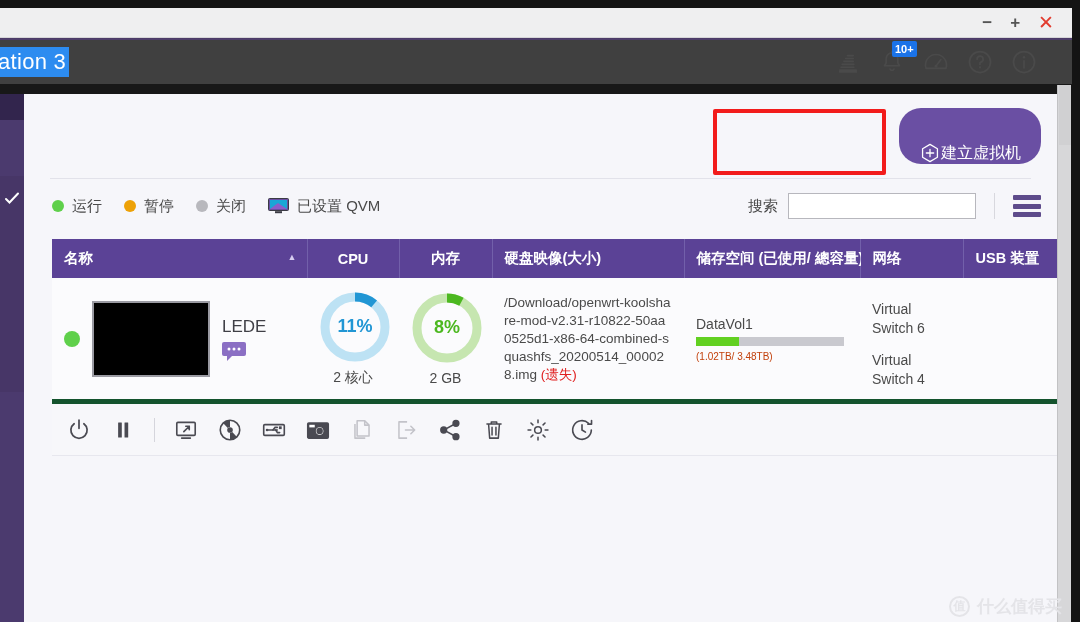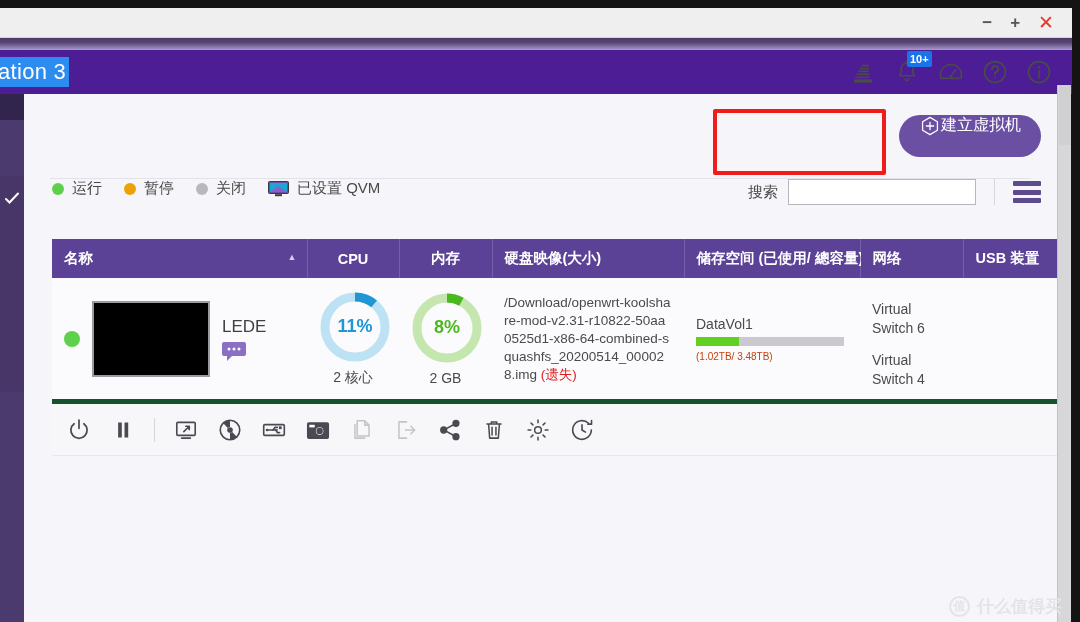--- a/index.html
+++ b/index.html
@@ -21,28 +21,28 @@
   .win-btn { font-size: 17px; line-height: 1; color: #555; cursor: pointer; font-weight: 700; }
   .win-btn.close { color: #e23b2e; font-size: 19px; }
 
   .accentbar {
     position: absolute; left: 0; top: 38px; width: 1072px; height: 12px;
     background: linear-gradient(to bottom, #4b3a66 0%, #594878 40%, #a99ad0 100%);
   }
 
   
   .appheader {
-    position: absolute; left: 0; top: 50px; width: 1072px; height: 44px;
-    background: #4c1d95; display: flex; align-items: center;
+    position: absolute; left: 0; top: 40px; width: 1072px; height: 44px;
+    background: #404040; display: flex; align-items: center;
   }
   .apptitle-sel {
     background: #2d8cf0; color: #fff; font-size: 22px; line-height: 30px;
     padding: 0 3px 0 0; margin-left: -2px; white-space: nowrap; letter-spacing: .3px;
   }
-  .header-icons { margin-left: auto; display: flex; align-items: center; gap: 16px; padding-right: 19px; }
+  .header-icons { margin-left: auto; display: flex; align-items: center; gap: 16px; padding-right: 34px; }
   .hicon { position: relative; width: 28px; height: 28px; color: #4a4a4a; cursor: pointer; }
   .hicon svg { display: block; width: 28px; height: 28px; }
   .badge {
     position: absolute; left: 14px; top: -7px; background: #1a73e8; color: #fff;
     font-size: 11px; font-weight: 700; line-height: 14px; padding: 1px 3px; border-radius: 2px;
   }
 
   
   .rail {
     position: absolute; left: 0; top: 94px; width: 24px; height: 528px;
@@ -64,34 +64,34 @@
   .page-title { font-size: 27px; font-weight: 700; color: #6a4fa3; letter-spacing: 1px; }
 
   .btn-row { margin-left: auto; display: flex; align-items: center; gap: 14px; }
   .btn-ghost {
     border: 1px solid #b9b3c7; background: #fff; color: #5b5470;
     border-radius: 22px; height: 42px; padding: 0 22px;
     font-size: 16px; display: flex; align-items: center; cursor: pointer;
   }
   .btn-primary {
     background: #6a4fa3; color: #fff; border: none; border-radius: 22px;
-    height: 42px; padding: 0 20px; font-size: 16px;
-    display: flex; align-items: flex-start; cursor: pointer; white-space: nowrap;
+    height: 56px; padding: 0 20px; font-size: 16px;
+    display: flex; align-items: flex-end; cursor: pointer; white-space: nowrap;
   }
   .btn-primary .caret { font-size: 10px; margin-left: 4px; }
   .hexplus { width: 22px; height: 22px; flex: 0 0 22px; }
 
   .highlight-box {
     position: absolute; left: 713px; top: 109px; width: 173px; height: 66px;
     border: 4px solid #f21b1b; border-radius: 2px; pointer-events: none; z-index: 6;
   }
 
   
   .divider { height: 1px; background: #e2e2ea; margin: 0 26px; }
-  .subrow { height: 54px; display: flex; align-items: flex-start; padding: 0 16px 0 28px; }
+  .subrow { height: 54px; display: flex; align-items: center; padding: 0 16px 0 28px; }
   .legend { display: flex; align-items: center; gap: 22px; }
   .legend-item { display: flex; align-items: center; gap: 8px; font-size: 15px; color: #4a4a4a; }
   .dot { width: 12px; height: 12px; border-radius: 50%; }
   .mon-icon { width: 21px; height: 16px; position: relative; }
 
   .searchwrap { margin-left: auto; display: flex; align-items: center; gap: 10px; }
   .search-label { font-size: 15px; color: #4a4a4a; }
   .search-input {
     width: 188px; height: 26px; border: 1px solid #b7b7bd; background: #fff;
     font-size: 14px; padding: 0 6px; font-family: inherit; outline: none;

